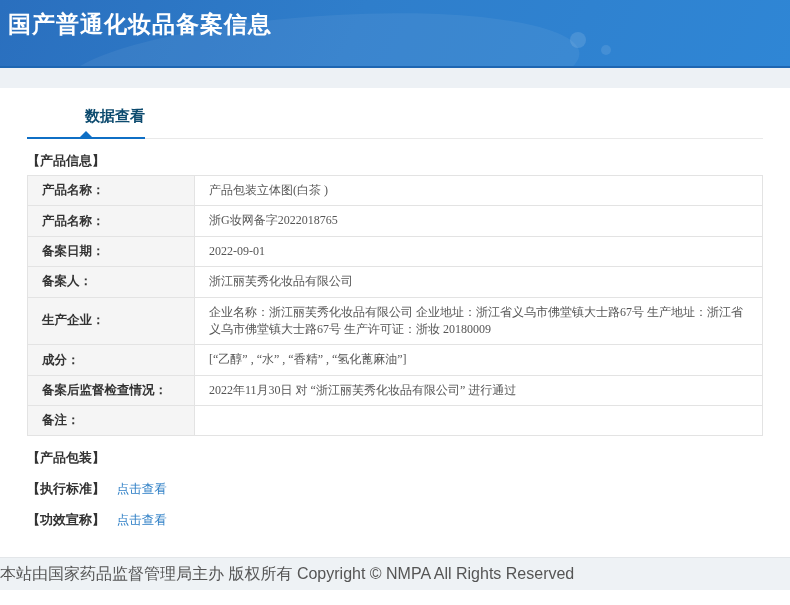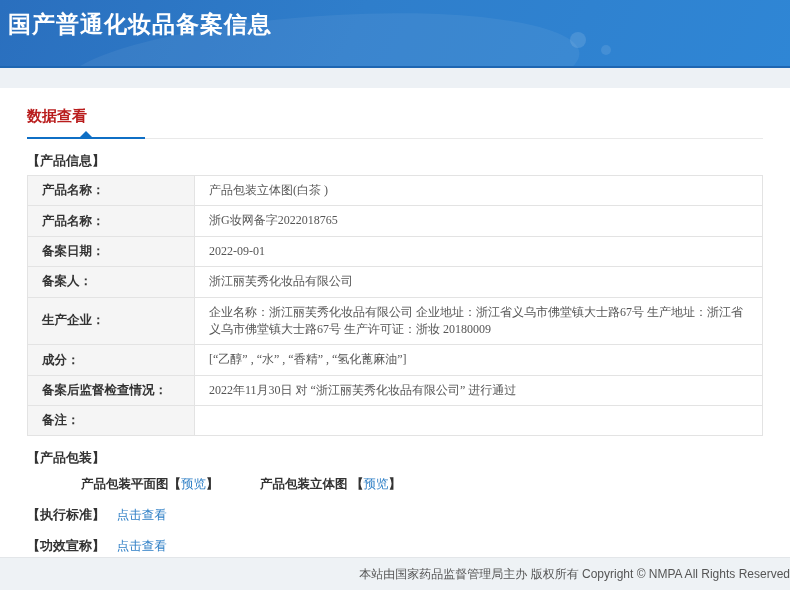--- a/index.html
+++ b/index.html
@@ -30,22 +30,22 @@
   }
 
   
   .subband { height:20px; background:#edf1f5; }
 
   
   .content { padding:0 27px; background:#fff; }
 
   .tabbar { position:relative; margin-top:15px; border-bottom:1px solid #e9e9e9; }
   .tab {
-    display:inline-block; width:118px; text-align:left; position:relative;
-    color:#b91c1c; font-size:15px; font-weight:bold;
+    display:inline-block; width:118px; text-align:right; position:relative;
+    color:#0c4a6e; font-size:15px; font-weight:bold;
     padding:4px 0 12px; cursor:pointer;
   }
   .tab-underline {
     position:absolute; left:0; right:0; bottom:-1px; height:2px; background:#0f6fc5;
   }
   .tab-arrow {
     position:absolute; left:50%; bottom:1px; transform:translateX(-50%);
     width:0; height:0;
     border-left:6px solid transparent; border-right:6px solid transparent;
     border-bottom:6px solid #0f6fc5;
@@ -69,22 +69,22 @@
   a.blue-link { color:#2e7fc6; text-decoration:none; font-weight:normal; cursor:pointer; }
 
   .inline-section { margin:13px 0 0 0; font-size:13px; }
   .inline-section .inline-title { font-weight:bold; color:#333; }
   .inline-section a.blue-link { margin-left:8px; font-size:12.5px; }
 
   
   .footer {
     position:absolute; left:0; right:0; bottom:15px; height:33px;
     background:#eef2f5; border-top:1px solid #e3e6e9;
-    text-align:right; line-height:32px;
-    color:#555; font-size:12px;
+    text-align:left; line-height:32px;
+    color:#555; font-size:16px;
   }
 </style>
 </head>
 <body>
 
 <div class="page">
 
   <div class="header">
     <div class="header-title">国产普通化妆品备案信息</div>
   </div>
@@ -135,28 +135,20 @@
         </tr>
         <tr>
           <td class="cell-label">备注：</td>
           <td class="cell-value"></td>
         </tr>
       </tbody>
     </table>
 
     <div class="section-title">【产品包装】</div>
 
-    <div class="pack-line">
-      <span class="pack-item">
-        <span>产品包装平面图</span><span class="bracket">【</span><a class="blue-link">预览</a><span class="bracket">】</span>
-      </span>
-      <span class="pack-item">
-        <span>产品包装立体图 </span><span class="bracket">【</span><a class="blue-link">预览</a><span class="bracket">】</span>
-      </span>
-    </div>
 
     <div class="inline-section">
       <span class="inline-title">【执行标准】</span>
       <a class="blue-link">点击查看</a>
     </div>
 
     <div class="inline-section">
       <span class="inline-title">【功效宣称】</span>
       <a class="blue-link">点击查看</a>
     </div>

